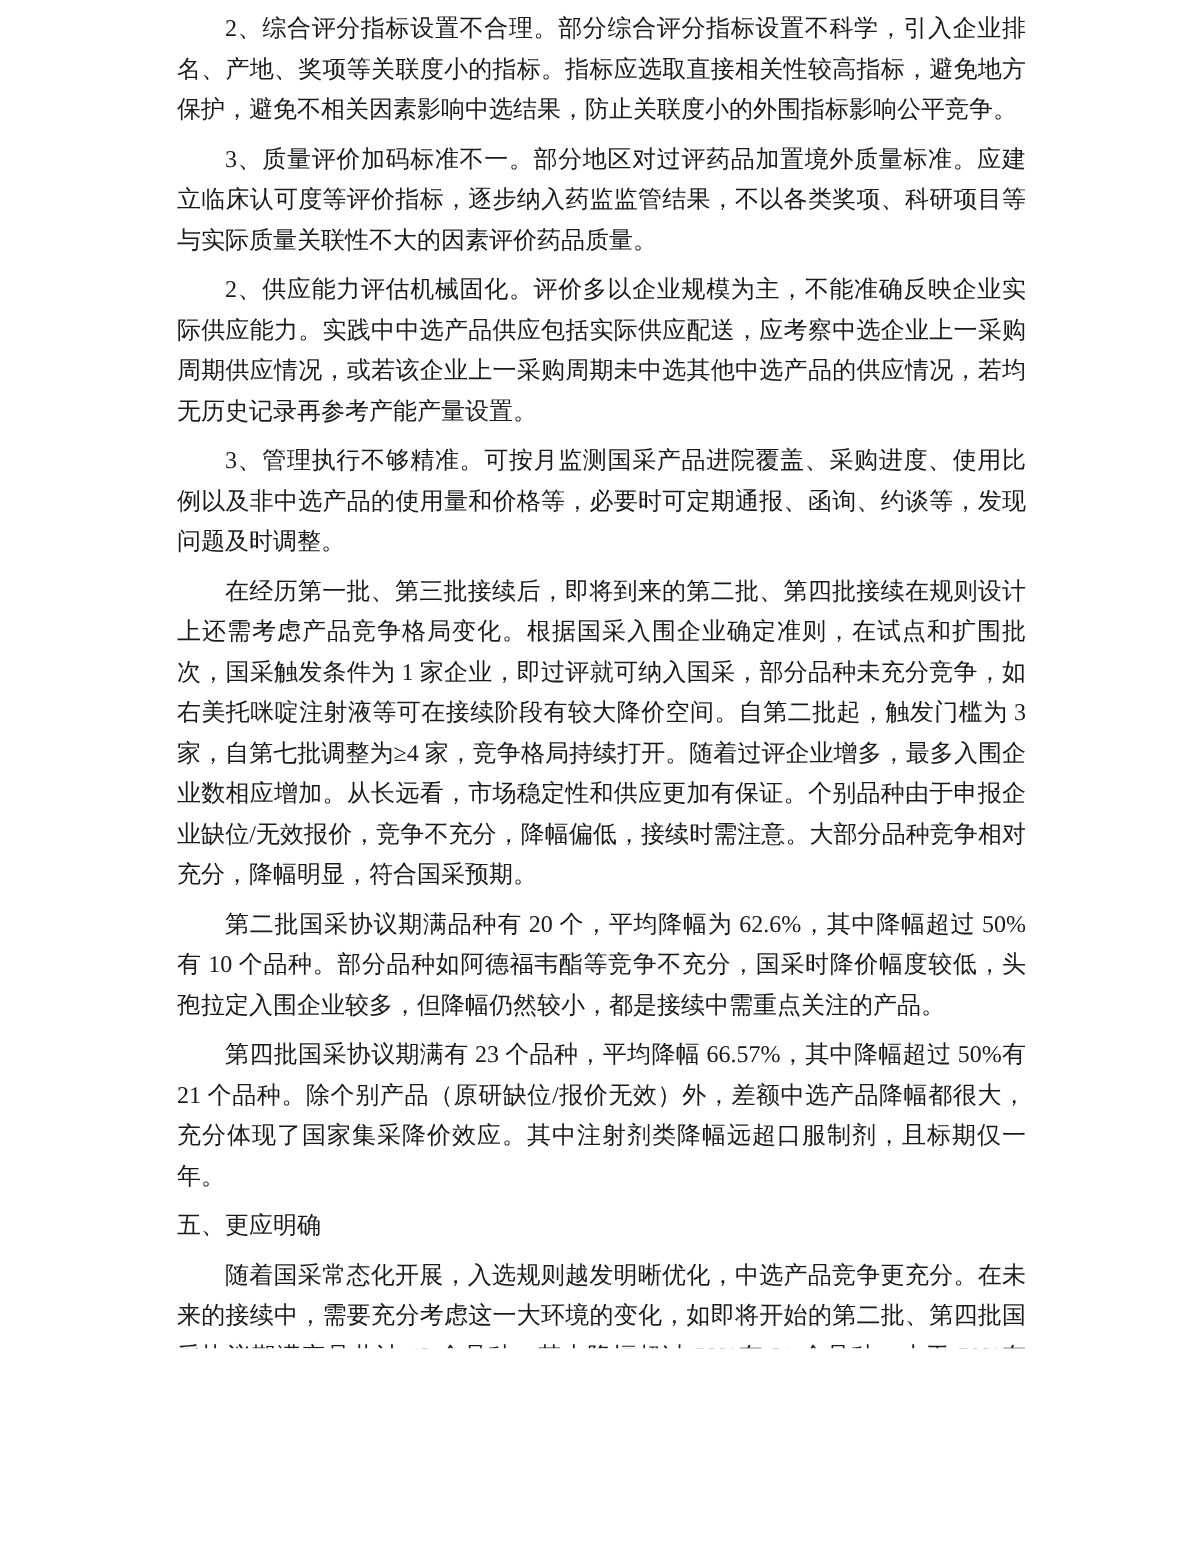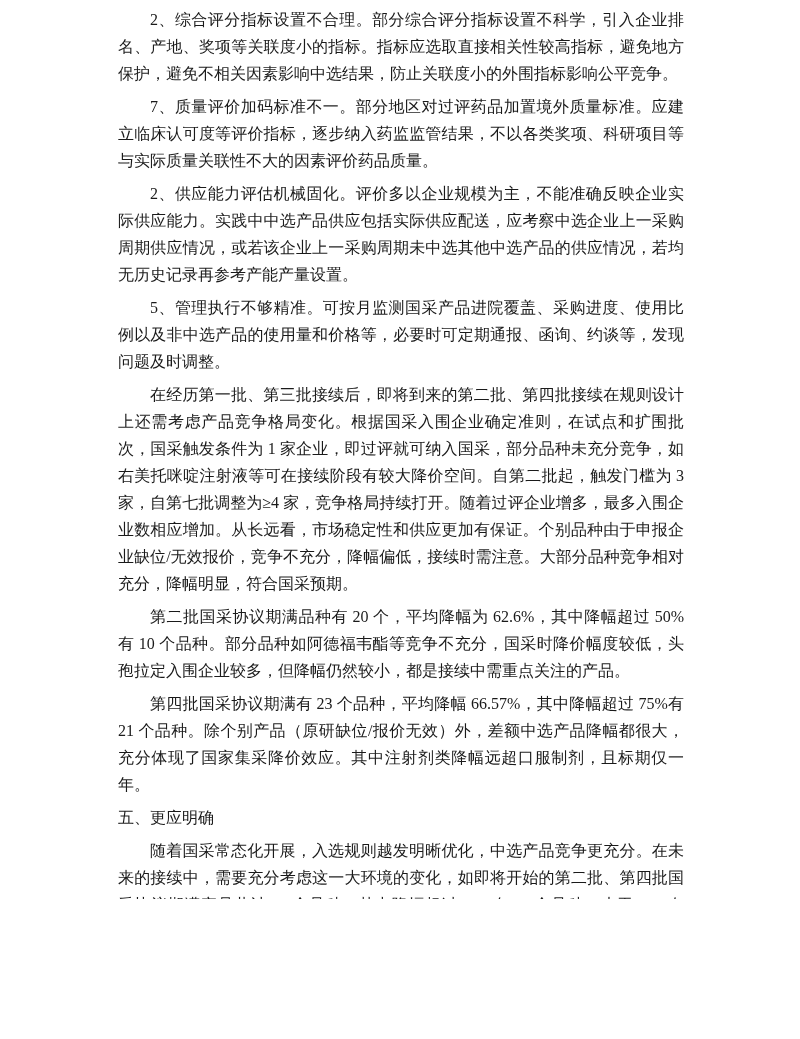--- a/index.html
+++ b/index.html
@@ -33,22 +33,22 @@
   .para-flush {
     text-indent: 0;
   }
 </style>
 </head>
 <body>
 
 <main class="page">
   <div id="document-content">
       <p class="para-indent">2、综合评分指标设置不合理。部分综合评分指标设置不科学，引入企业排名、产地、奖项等关联度小的指标。指标应选取直接相关性较高指标，避免地方保护，避免不相关因素影响中选结果，防止关联度小的外围指标影响公平竞争。</p>
-      <p class="para-indent">7、质量评价加码标准不一。部分地区对过评药品加置境外质量标准。应建立临床认可度等评价指标，逐步纳入药监监管结果，不以各类奖项、科研项目等与实际质量关联性不大的因素评价药品质量。</p>
+      <p class="para-indent">3、质量评价加码标准不一。部分地区对过评药品加置境外质量标准。应建立临床认可度等评价指标，逐步纳入药监监管结果，不以各类奖项、科研项目等与实际质量关联性不大的因素评价药品质量。</p>
       <p class="para-indent">2、供应能力评估机械固化。评价多以企业规模为主，不能准确反映企业实际供应能力。实践中中选产品供应包括实际供应配送，应考察中选企业上一采购周期供应情况，或若该企业上一采购周期未中选其他中选产品的供应情况，若均无历史记录再参考产能产量设置。</p>
-      <p class="para-indent">5、管理执行不够精准。可按月监测国采产品进院覆盖、采购进度、使用比例以及非中选产品的使用量和价格等，必要时可定期通报、函询、约谈等，发现问题及时调整。</p>
+      <p class="para-indent">3、管理执行不够精准。可按月监测国采产品进院覆盖、采购进度、使用比例以及非中选产品的使用量和价格等，必要时可定期通报、函询、约谈等，发现问题及时调整。</p>
       <p class="para-indent">在经历第一批、第三批接续后，即将到来的第二批、第四批接续在规则设计上还需考虑产品竞争格局变化。根据国采入围企业确定准则，在试点和扩围批次，国采触发条件为 1 家企业，即过评就可纳入国采，部分品种未充分竞争，如右美托咪啶注射液等可在接续阶段有较大降价空间。自第二批起，触发门槛为 3 家，自第七批调整为≥4 家，竞争格局持续打开。随着过评企业增多，最多入围企业数相应增加。从长远看，市场稳定性和供应更加有保证。个别品种由于申报企业缺位/无效报价，竞争不充分，降幅偏低，接续时需注意。大部分品种竞争相对充分，降幅明显，符合国采预期。</p>
       <p class="para-indent">第二批国采协议期满品种有 20 个，平均降幅为 62.6%，其中降幅超过 50%有 10 个品种。部分品种如阿德福韦酯等竞争不充分，国采时降价幅度较低，头孢拉定入围企业较多，但降幅仍然较小，都是接续中需重点关注的产品。</p>
-      <p class="para-indent">第四批国采协议期满有 23 个品种，平均降幅 66.57%，其中降幅超过 75%有 21 个品种。除个别产品（原研缺位/报价无效）外，差额中选产品降幅都很大，充分体现了国家集采降价效应。其中注射剂类降幅远超口服制剂，且标期仅一年。</p>
+      <p class="para-indent">第四批国采协议期满有 23 个品种，平均降幅 66.57%，其中降幅超过 50%有 21 个品种。除个别产品（原研缺位/报价无效）外，差额中选产品降幅都很大，充分体现了国家集采降价效应。其中注射剂类降幅远超口服制剂，且标期仅一年。</p>
       <p class="para-flush">五、更应明确</p>
       <p class="para-indent">随着国采常态化开展，入选规则越发明晰优化，中选产品竞争更充分。在未来的接续中，需要充分考虑这一大环境的变化，如即将开始的第二批、第四批国采协议期满产品共计 43 个品种，其中降幅超过 50%有 31 个品种，小于 50%有 12 个品种。与第一批、第三批国采相比，第二批、第四批国采大部分品种入围企业较多，竞争更为充分，在国采时降幅较高，也有部分产品仍有降价空间。第二批、第四批后的接续探索，更应明确“三个稳定”的初衷和方向，针对不同产品国采</p>
     </div>
 </main>
 
 </body></html>

